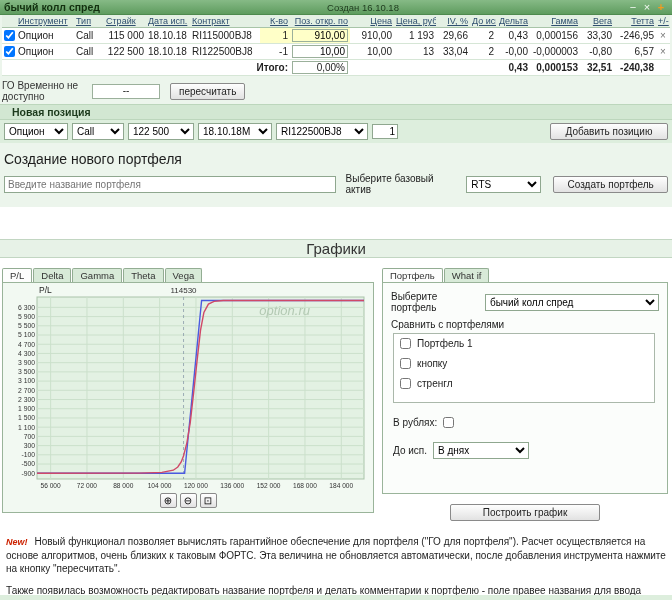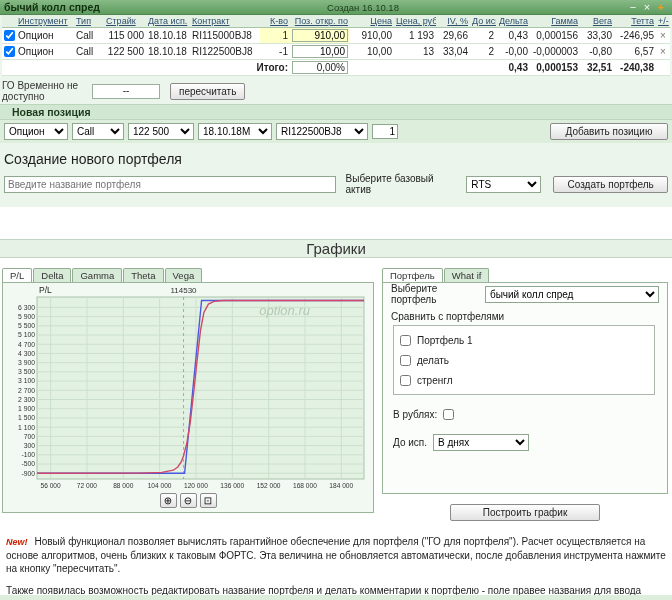--- a/index.html
+++ b/index.html
@@ -60,26 +60,26 @@
     padding:1px 7px; cursor:pointer; border-radius:2px 2px 0 0; }
   .tab.active { background:#fdfdfd; font-weight:normal; }
   .left-panel { width:372px; }
   .chart-box { border:1px solid #9ab49a; background:#f2f9f2; width:372px; }
   #chart-svg { display:block; width:368px; height:208px; }
   .zoom-row { display:flex; gap:3px; justify-content:center; padding:2px 0 4px 0; }
   .zbtn { width:17px; height:15px; border:1px solid #8a8a8a; border-radius:2px; background:linear-gradient(#fff,#e2e2e2);
     font-size:10px; line-height:1; cursor:pointer; padding:0; }
 
   .right-panel { width:286px; margin-left:8px; }
-  .rp-box { border:1px solid #9ab49a; background:#fbfdfb; padding:0 8px 10px 8px; min-height:212px; }
+  .rp-box { border:1px solid #9ab49a; background:#fbfdfb; padding:8px 8px 10px 8px; min-height:212px; }
   .rp-row { display:flex; align-items:center; margin-bottom:6px; }
   .rp-row label { font-size:10px; }
   .rp-select { margin-left:auto; width:175px; }
   .cmp-box { border:1px solid #aab8aa; background:#fff; margin:3px 0 10px 2px; width:262px; height:70px; padding:4px 6px; }
-  .cmp-item { display:flex; align-items:center; gap:6px; height:20px; }
+  .cmp-item { display:flex; gap:6px; height:20px; }
   .small-row { display:flex; align-items:center; gap:6px; margin:14px 0 0 2px; }
   .rp-button-row { text-align:center; margin-top:10px; }
   .rp-button-row .btn { width:150px; }
 
   
   .footer { padding:14px 6px 0 6px; font-size:10px; color:#1e1e1e; line-height:1.32; }
   .footer p { margin-bottom:9px; max-width:660px; }
   .new-badge { color:#cc2200; font-style:italic; font-weight:bold; font-size:9px; margin-right:7px; }
   .bottom-strip { position:absolute; left:0; bottom:0; width:672px; height:5px; background:#ddeedd; }
 </style>
@@ -337,21 +337,21 @@
           </select>
         </div>
         <div>Сравнить с портфелями</div>
         <div class="cmp-box">
           <div class="cmp-item">
             <input type="checkbox" style="">
             <span>Портфель 1</span>
           </div>
           <div class="cmp-item">
             <input type="checkbox" style="">
-            <span>делать</span>
+            <span>кнопку</span>
           </div>
           <div class="cmp-item">
             <input type="checkbox" style="">
             <span>стренгл</span>
           </div>
         </div>
         <div class="small-row">
           <span>В рублях:</span>
           <input type="checkbox" style="">
         </div>

